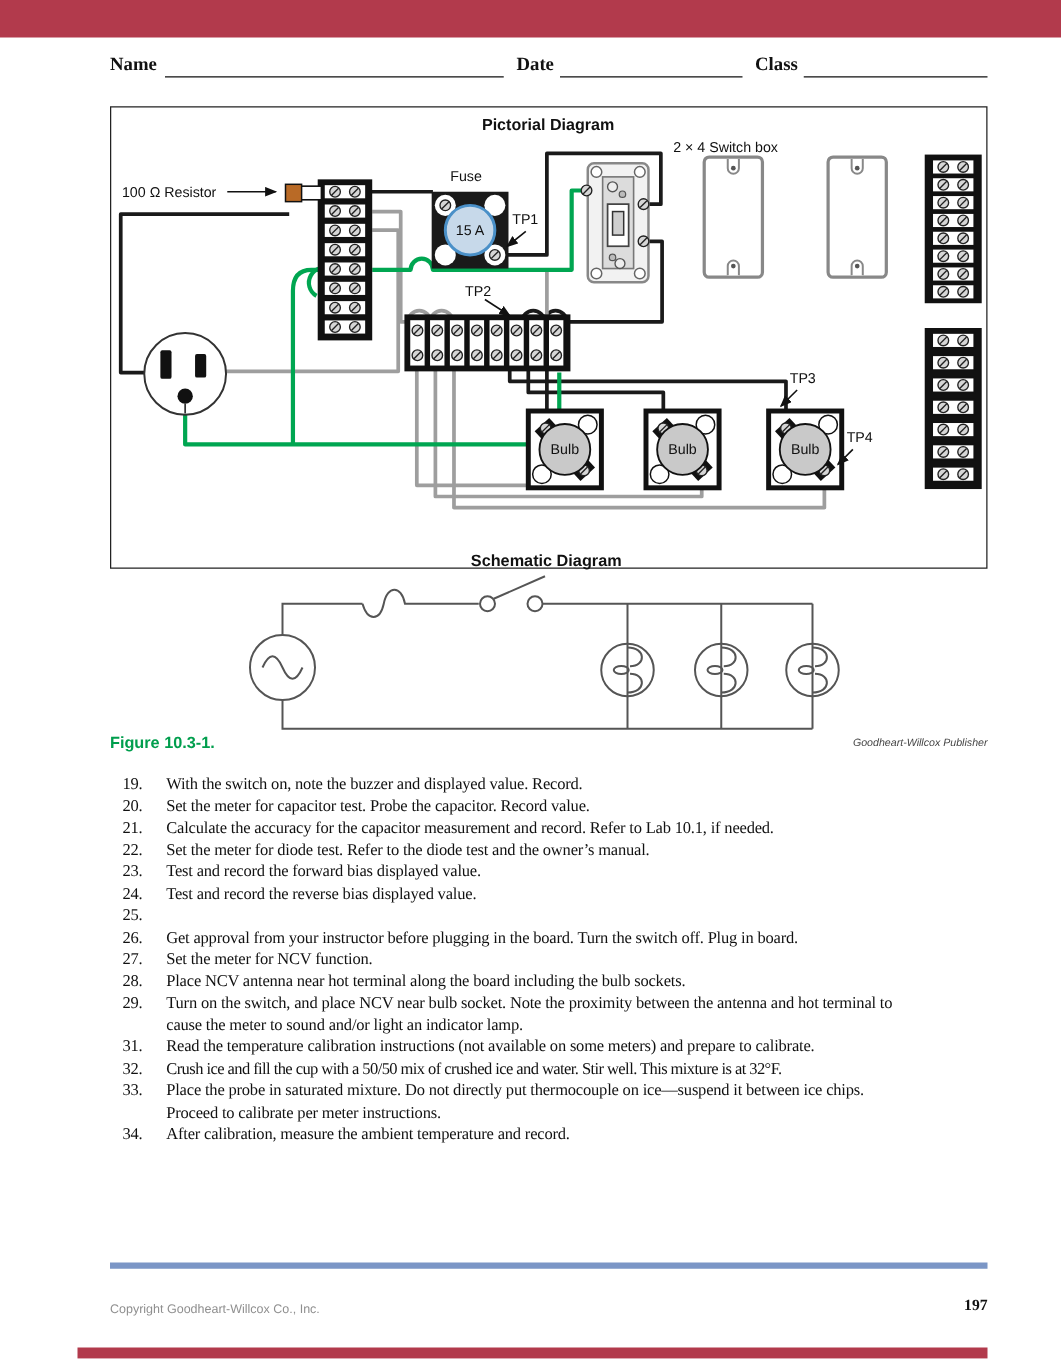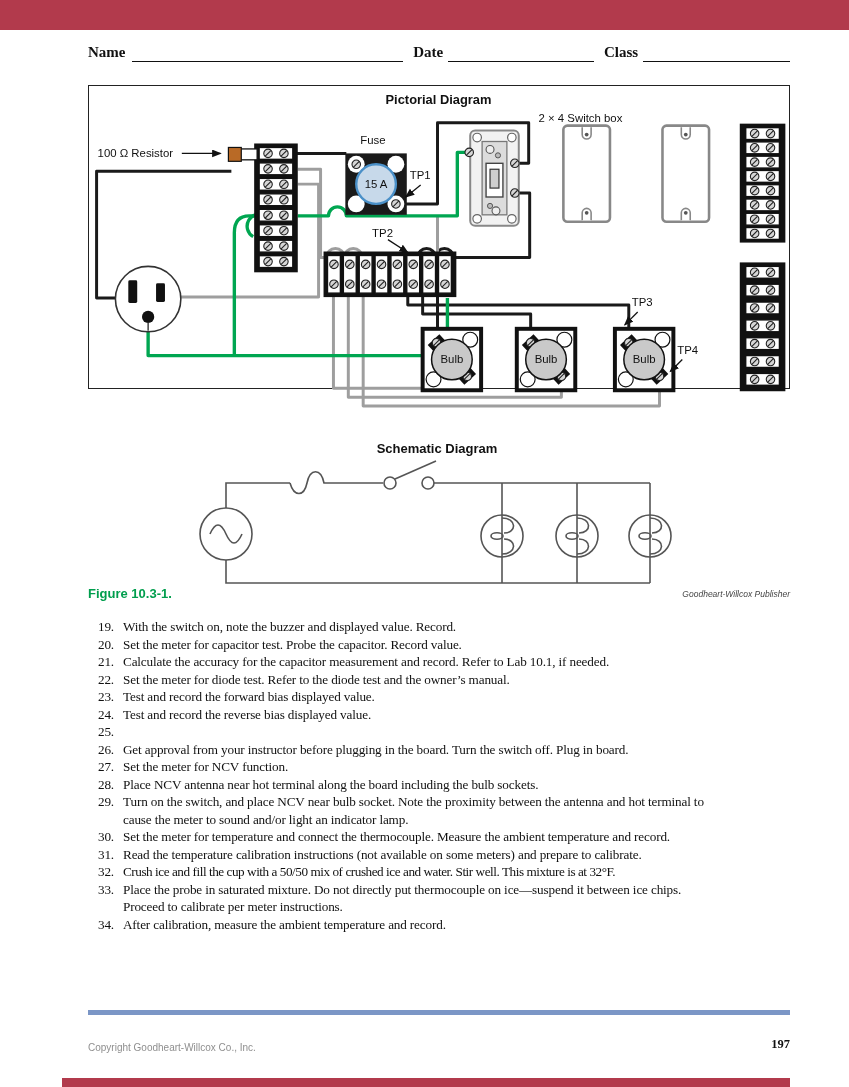--- a/index.html
+++ b/index.html
@@ -9,21 +9,21 @@
   .bar-bottom{position:absolute;left:62px;bottom:0;width:728px;height:9px;background:var(--footer_bar);}
   
   .iden-row{position:absolute;left:88px;top:44px;width:702px;display:flex;align-items:flex-end;
             font-weight:bold;font-size:15px;}
   .iden-row .lbl{padding-bottom:1px;}
   .blank{border-bottom:1.4px solid #111;height:14px;}
   .blank.name{width:272px;margin-left:6px;margin-right:10px;}
   .blank.date{width:146px;margin-left:5px;margin-right:10px;}
   .blank.class{width:147px;margin-left:5px;}
   
-  .pict-box{position:absolute;left:88px;top:85px;width:702px;height:304px;
+  .pict-box{position:absolute;left:88px;top:85px;width:702px;height:370px;
             border:1.6px solid #222;box-sizing:border-box;background:#fff;}
   .pict-box svg{display:block;}
   svg text{font-family:"Liberation Sans",sans-serif;}
   .dlabel{font-size:11.5px;fill:#111;}
   .dtitle{font-size:13px;font-weight:bold;fill:#111;}
   .wire{fill:none;stroke-linejoin:round;stroke-linecap:butt;}
   .wire-hot{stroke:var(--wire_hot);stroke-width:3;}
   .wire-neutral{stroke:var(--wire_neutral);stroke-width:3;}
   .wire-ground{stroke:var(--wire_ground);stroke-width:3.4;}
   .arrowline{stroke:#111;stroke-width:1.3;fill:none;}
@@ -33,21 +33,21 @@
   
   .fig-cap{position:absolute;left:88px;top:586px;font-family:"Liberation Sans",sans-serif;
            font-weight:bold;font-size:13px;color:var(--caption_green);}
   .fig-credit{position:absolute;right:59px;top:589px;font-family:"Liberation Sans",sans-serif;
               font-style:italic;font-size:8.5px;color:#444;}
   
   #instructions{position:absolute;left:90px;top:618px;width:712px;
                 font-size:13.2px;line-height:17.5px;letter-spacing:-0.15px;}
   .item{display:flex;}
   .item .num{width:24px;text-align:right;flex:0 0 24px;}
-  .item .txt{margin-left:9px;max-width:588px;}
+  .item .txt{margin-left:19px;max-width:588px;}
   .item .txt.nowrap{white-space:nowrap;max-width:none;letter-spacing:-0.45px;}
   
   .foot-rule{position:absolute;left:88px;top:1010px;width:702px;height:5px;background:var(--footer_rule);}
   .foot-copy{position:absolute;left:88px;top:1042px;font-family:"Liberation Sans",sans-serif;
              font-size:10px;color:#8f8f8f;}
   .foot-page{position:absolute;right:59px;top:1037px;font-weight:bold;font-size:12.5px;}
 </style>
 </head>
 <body>
 
@@ -344,24 +344,20 @@
     <div class="item">
       <span class="num">28.</span>
       <span class="txt">Place NCV antenna near hot terminal along the board including the bulb sockets.</span>
     </div>
 
     <div class="item">
       <span class="num">29.</span>
       <span class="txt">Turn on the switch, and place NCV near bulb socket. Note the proximity between the antenna and hot terminal to cause the meter to sound and/or light an indicator lamp.</span>
     </div>
 
-    <div class="item">
-      <span class="num">30.</span>
-      <span class="txt">Set the meter for temperature and connect the thermocouple. Measure the ambient temperature and record.</span>
-    </div>
 
     <div class="item">
       <span class="num">31.</span>
       <span class="txt">Read the temperature calibration instructions (not available on some meters) and prepare to calibrate.</span>
     </div>
 
     <div class="item">
       <span class="num">32.</span>
       <span class="txt nowrap">Crush ice and fill the cup with a 50/50 mix of crushed ice and water. Stir well. This mixture is at 32°F.</span>
     </div>

